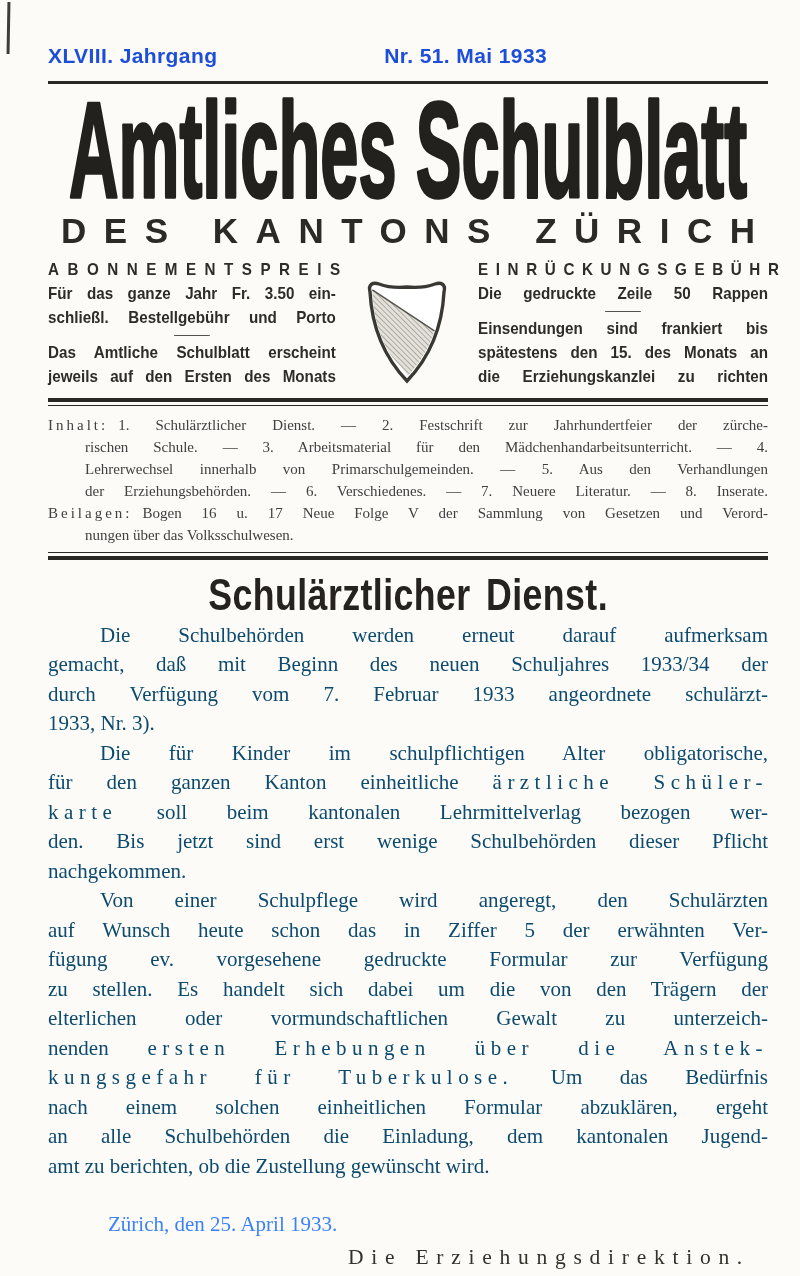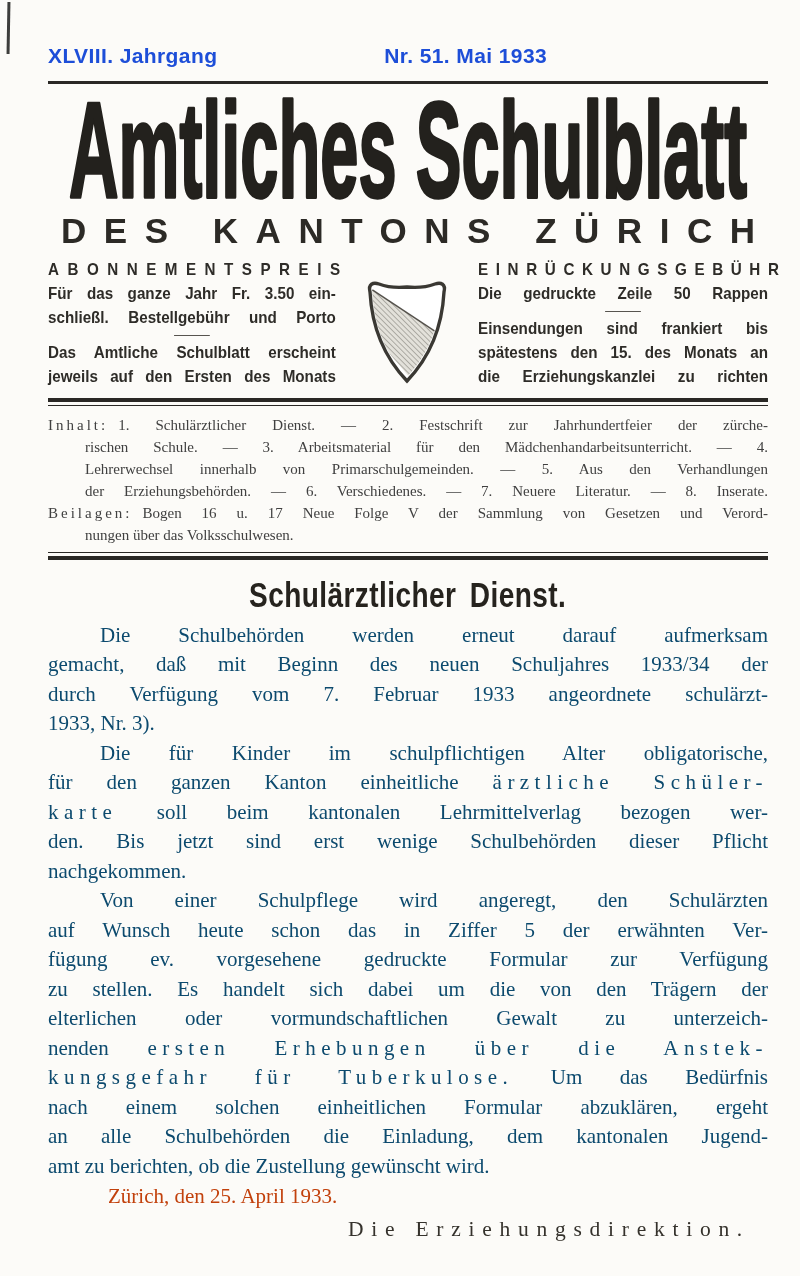--- a/index.html
+++ b/index.html
@@ -47,28 +47,28 @@
   .ruleB{margin-top:6px;border-top:1px solid #2a2825;border-bottom:4px solid #2a2825;height:3px;}
 
   
   .inhalt{margin-top:8px;font-family:"Liberation Serif",serif;font-size:15px;line-height:22px;color:#404040;}
   .jline{white-space:nowrap;text-align:justify;text-align-last:justify;}
   .cont{padding-left:37px;}
   .noStretch{text-align-last:left;}
   .gesperrt-label{letter-spacing:.2em;margin-right:10px;}
 
   
-  .headline{margin:18px 0 0 0;text-align:center;font-size:33px;line-height:34px;color:#26231e;}
+  .headline{margin:18px 0 0 0;text-align:center;font-size:42px;line-height:34px;color:#26231e;}
   .headline span{display:inline-block;font-weight:bold;transform:scale(0.85,1.05);letter-spacing:.5px;word-spacing:6px;}
   .article{margin-top:9px;font-family:"Liberation Serif",serif;font-size:21px;line-height:29.5px;color:#0c4a6e;}
   .bline{white-space:nowrap;text-align:justify;text-align-last:justify;}
   .bline.ind{padding-left:52px;}
   .bline.end{text-align-last:left;}
   .gesperrt{letter-spacing:.26em;}
-  .dateline{font-family:"Liberation Serif",serif;font-size:21px;line-height:30px;color:#c2410c;padding-left:60px;}
+  .dateline{font-family:"Liberation Serif",serif;font-size:21px;line-height:30px;color:#3b82f6;padding-left:60px;margin-top:28px;}
   .signature{font-family:"Liberation Serif",serif;font-size:21.5px;line-height:32px;color:#35322c;
              text-align:right;padding-right:18px;margin-top:2px;}
   .signature span{letter-spacing:.36em;}
 </style>
 </head>
 <body style="background: rgb(252, 251, 248);">
 
 <div class="page" style="color: rgb(38, 36, 31);">
   <div class="scan-artifact"></div>
 

